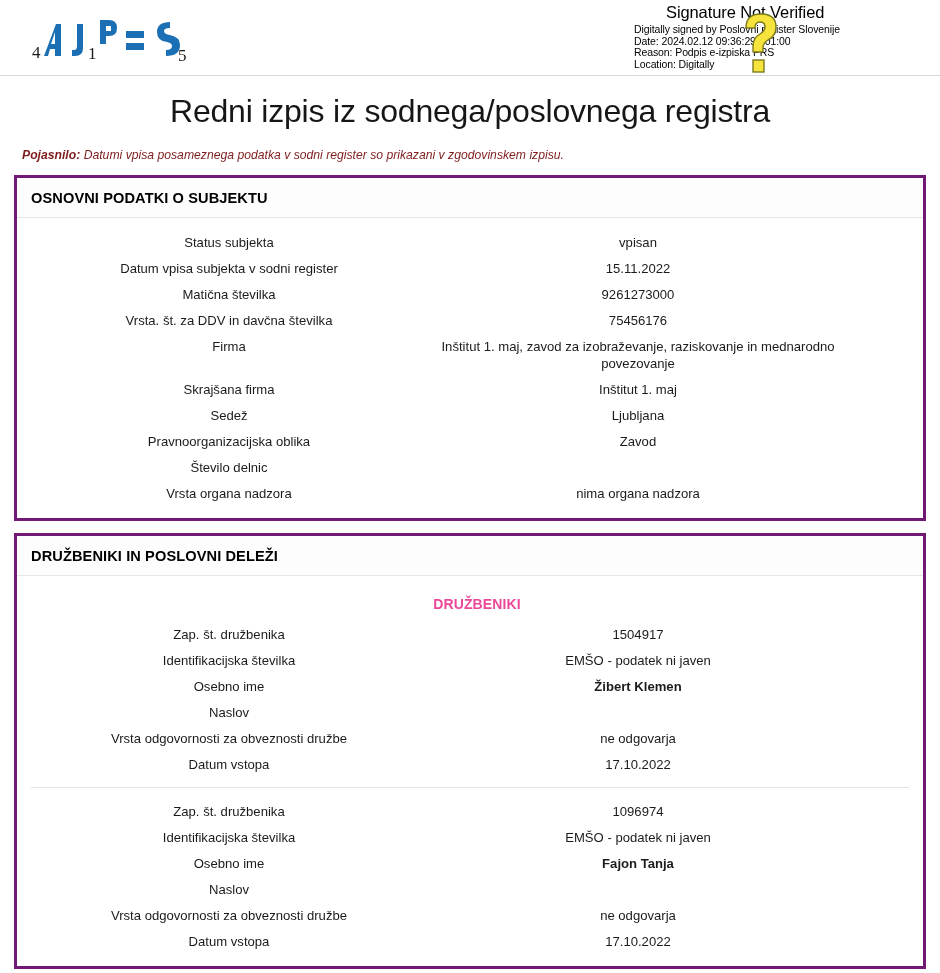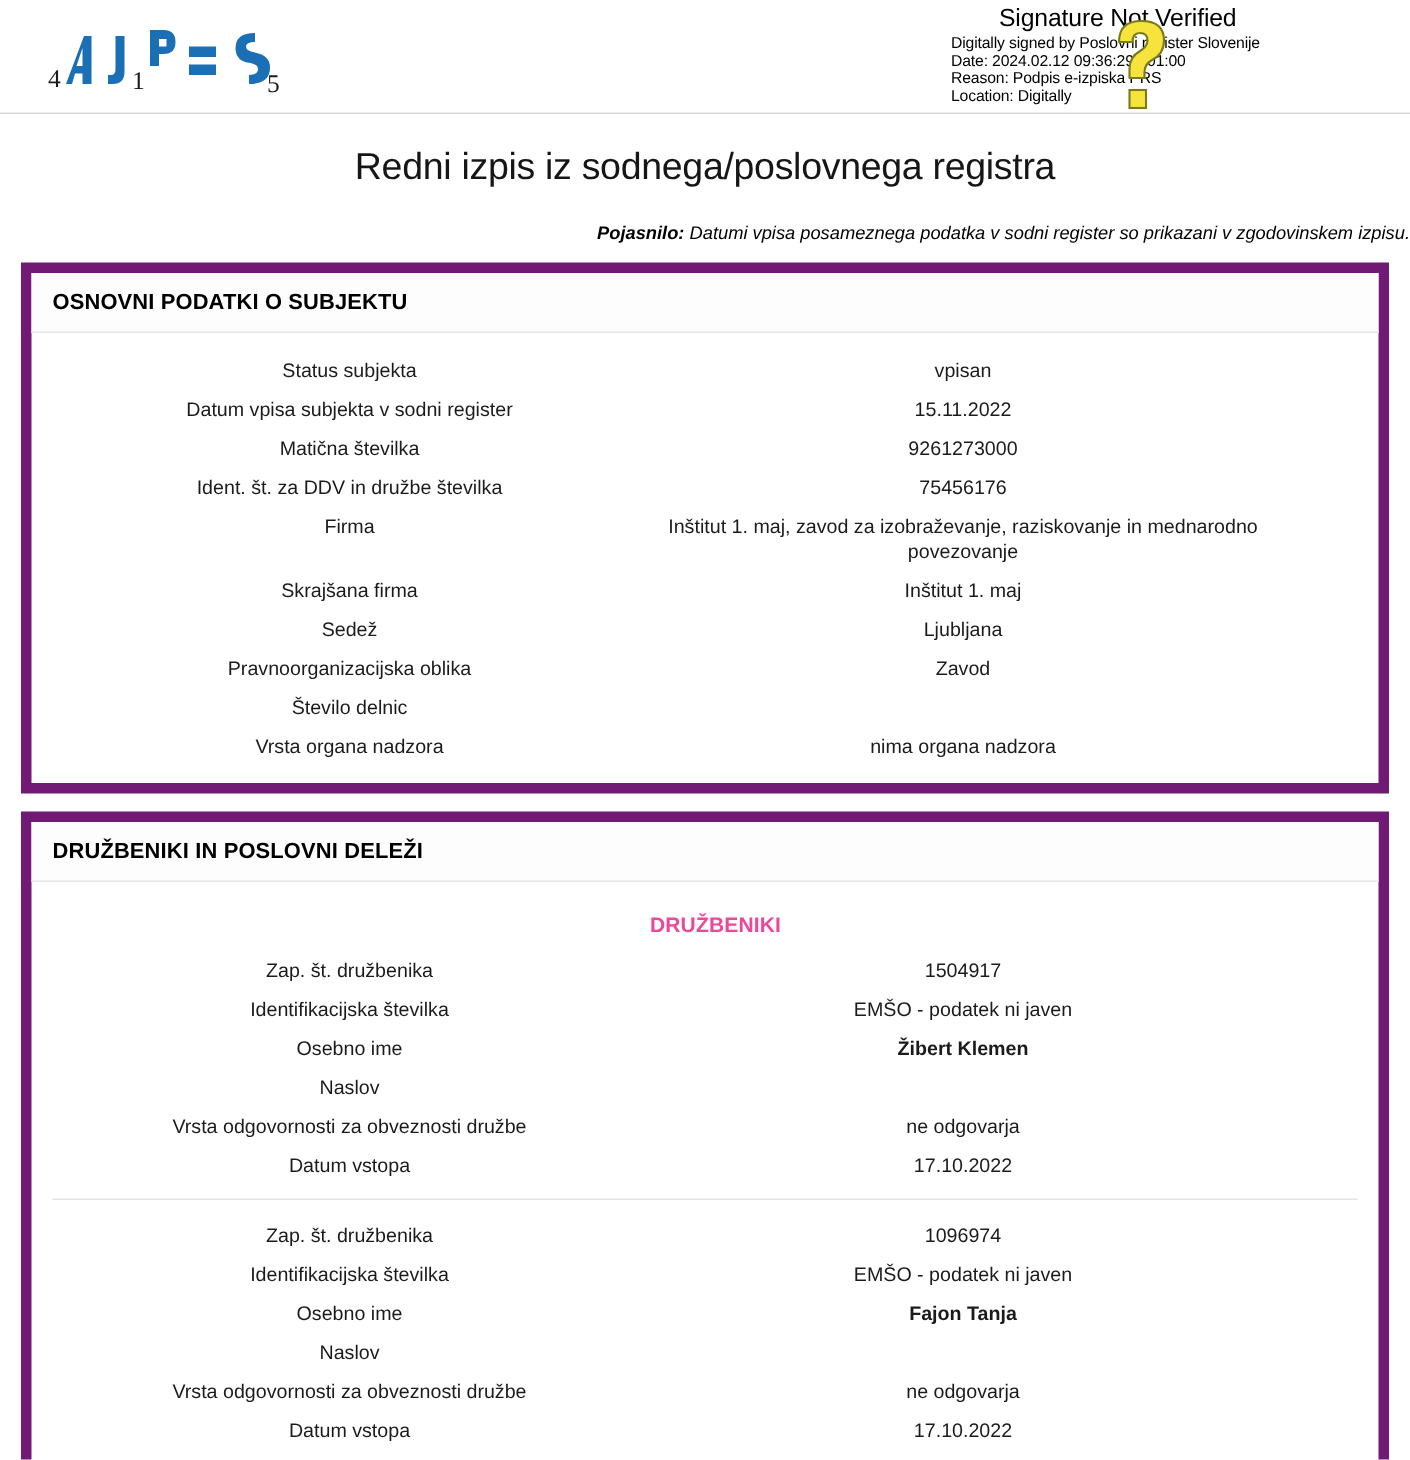--- a/index.html
+++ b/index.html
@@ -71,44 +71,43 @@
     width: 56px;
     height: 66px;
     pointer-events: none;
   }
 
   
   .doc-title {
     margin: 0;
     padding-top: 20px;
     text-align: center;
-    font-size: 25px;
+    font-size: 32px;
     font-weight: normal;
     line-height: 30px;
     color: #161616;
     letter-spacing: -0.2px;
   }
 
   .note {
     margin: 22px 0 12px 22px;
     font-size: 12.2px;
     font-style: italic;
-    color: #000000;
+    color: #7f1d1d;
     line-height: 15px;
-    text-align: right;
   }
   .note b {
     font-weight: bold;
     font-style: italic;
   }
 
   
   .panel {
     margin: 12px 14px 0 14px;
-    border: 7px solid #701a75;
+    border: 3px solid #701a75;
     background: #ffffff;
     box-sizing: border-box;
   }
   .panel + .panel { margin-top: 12px; }
 
   .panel-header {
     padding: 11px 14px 10px 14px;
     border-bottom: 1px solid #e6e6e6;
     background: #fdfdfd;
   }
@@ -233,21 +232,21 @@
         </div>
         <div class="row">
           <div class="row-label">Datum vpisa subjekta v sodni register</div>
           <div class="row-value">15.11.2022</div>
         </div>
         <div class="row">
           <div class="row-label">Matična številka</div>
           <div class="row-value">9261273000</div>
         </div>
         <div class="row">
-          <div class="row-label">Ident. št. za DDV in družbe številka</div>
+          <div class="row-label">Vrsta. št. za DDV in davčna številka</div>
           <div class="row-value">75456176</div>
         </div>
         <div class="row">
           <div class="row-label">Firma</div>
           <div class="row-value">Inštitut 1. maj, zavod za izobraževanje, raziskovanje in mednarodno povezovanje</div>
         </div>
         <div class="row">
           <div class="row-label">Skrajšana firma</div>
           <div class="row-value">Inštitut 1. maj</div>
         </div>

